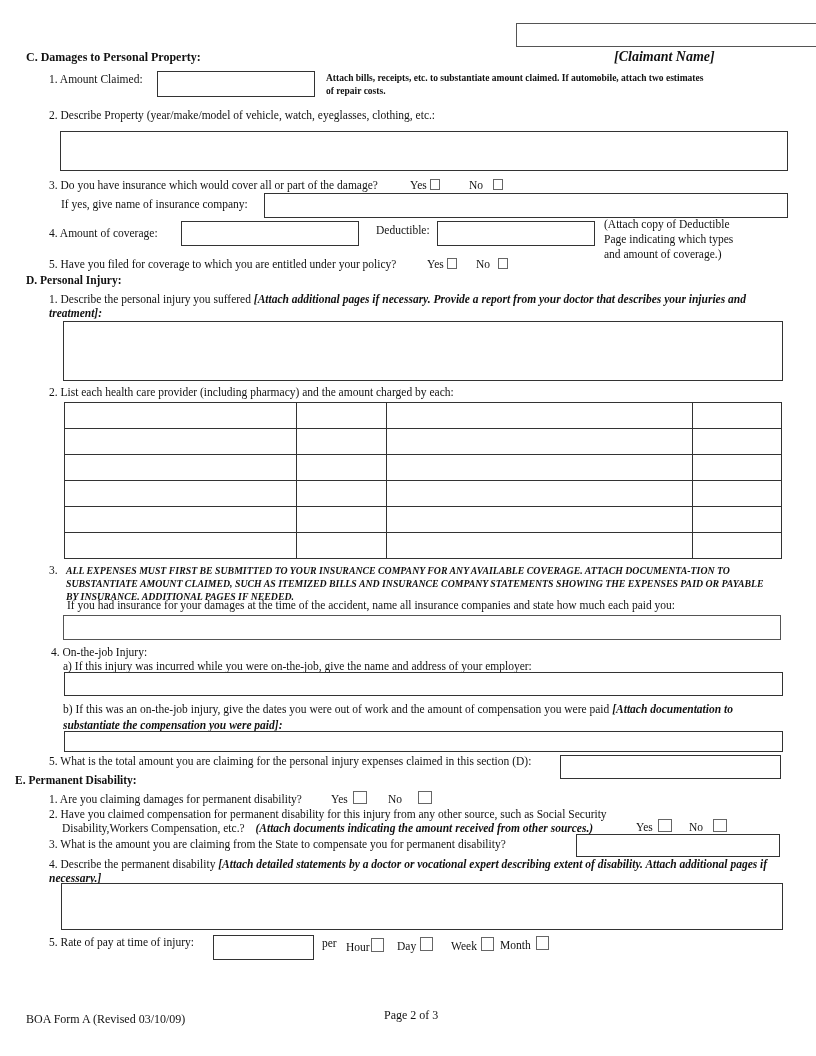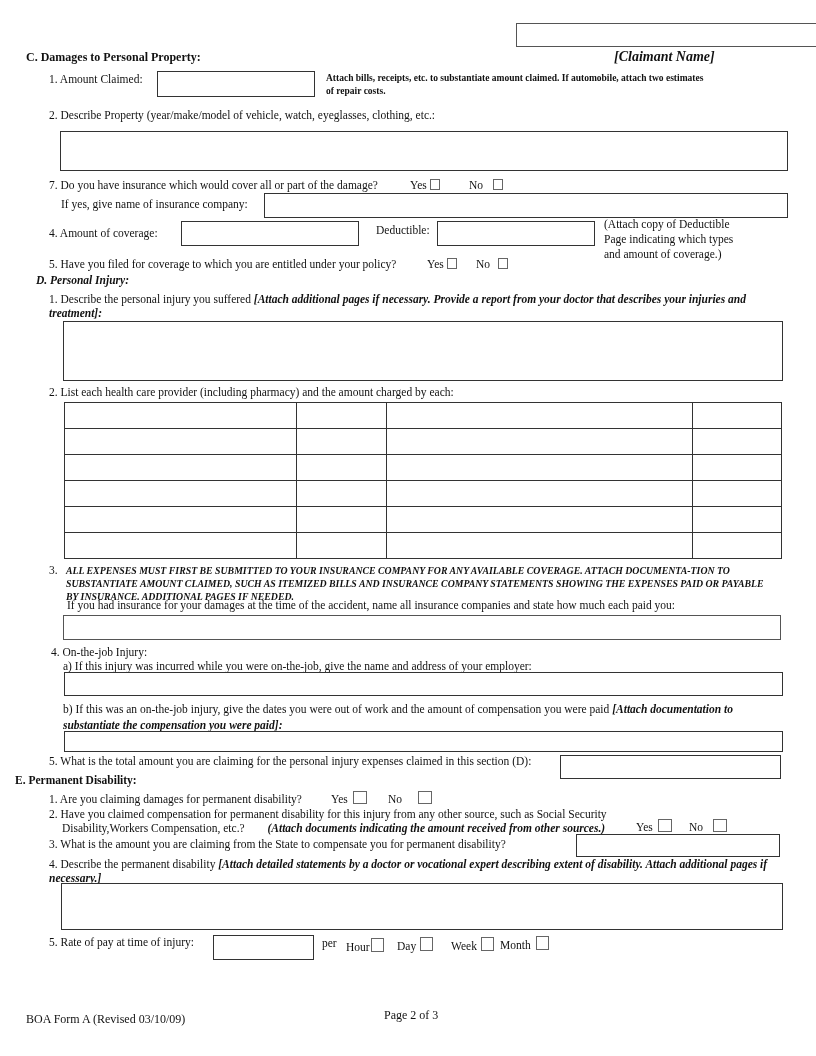--- a/index.html
+++ b/index.html
@@ -26,21 +26,21 @@
 <div class="abs bold" style="left:26px; top:50px; font-size:12px;">C.  Damages to Personal Property:</div>
 
 <div class="abs" style="left:49px; top:73px;">1. Amount Claimed:</div>
 <div class="box" style="left:157px; top:71px; width:158px; height:26px;"></div>
 <div class="abs bold" style="left:326px; top:73px; font-size:9.5px;">Attach bills, receipts, etc. to substantiate amount claimed.  If automobile, attach two estimates</div>
 <div class="abs bold" style="left:326px; top:86px; font-size:9.5px;">of repair costs.</div>
 
 <div class="abs" style="left:49px; top:109px;">2. Describe Property (year/make/model of vehicle, watch, eyeglasses, clothing, etc.:</div>
 <div class="box" style="left:60px; top:131px; width:728px; height:40px;"></div>
 
-<div class="abs" style="left:49px; top:179px;">7. Do you have insurance which would cover all or part of the damage?</div>
+<div class="abs" style="left:49px; top:179px;">3. Do you have insurance which would cover all or part of the damage?</div>
 <div class="abs" style="left:410px; top:179px;">
   <span>Yes</span><span class="cb"></span>
 </div>
 <div class="abs" style="left:469px; top:179px;">
   <span>No</span><span class="cb" style="margin-left:10px;"></span>
 </div>
 <div class="abs" style="left:61px; top:198px;">If yes, give name of insurance company:</div>
 <div class="box" style="left:264px; top:193px; width:524px; height:25px;"></div>
 
 <div class="abs" style="left:49px; top:227px;text-align:center;">4. Amount of coverage:</div>
@@ -52,21 +52,21 @@
 <div class="abs" style="left:604px; top:248px;text-align:center;">and amount of coverage.)</div>
 
 <div class="abs" style="left:49px; top:258px;">5. Have you filed for coverage to which you are entitled under your policy?</div>
 <div class="abs" style="left:427px; top:258px;">
   <span>Yes</span><span class="cb"></span>
 </div>
 <div class="abs" style="left:476px; top:258px;">
   <span>No</span><span class="cb" style="margin-left:8px;"></span>
 </div>
 
-<div class="abs bold" style="left:36px; top:274px;font-style:italic;">D.  Personal Injury:</div>
+<div class="abs bold" style="left:26px; top:274px;">D.  Personal Injury:</div>
 
 <div class="abs wrap" style="left:49px; top:292px; width:740px; line-height:14px;">
   <span>1.  Describe the personal injury you suffered </span><span class="bi">[Attach additional pages if necessary. Provide a report from your doctor that describes your injuries and treatment]:</span>
 </div>
 <div class="box" style="left:63px; top:321px; width:720px; height:60px;"></div>
 
 <div class="abs" style="left:49px; top:386px;">2.  List each health care provider (including pharmacy) and the amount charged by each:</div>
 
 <table class="providers">
   <tbody>
@@ -132,21 +132,21 @@
 <div class="abs" style="left:331px; top:791px;">
   <span>Yes</span><span class="cb" style="width:14px; height:13px; margin-left:5px;"></span>
 </div>
 <div class="abs" style="left:388px; top:791px;">
   <span>No</span><span class="cb" style="width:14px; height:13px; margin-left:16px;"></span>
 </div>
 
 <div class="abs" style="left:49px; top:808px;">2.  Have you claimed compensation for permanent disability for this injury from any other source, such as Social Security</div>
 <div class="abs" style="left:62px; top:822px;">
   <span>Disability,Workers Compensation, etc.?</span>
-  <span class="bi" style="margin-left:20px;">(Attach documents indicating the amount received from other sources.)</span>
+  <span class="bi" style="margin-left:8px;">(Attach documents indicating the amount received from other sources.)</span>
 </div>
 <div class="abs" style="left:636px; top:819px;">
   <span>Yes</span><span class="cb" style="width:14px; height:13px; margin-left:5px;"></span>
 </div>
 <div class="abs" style="left:689px; top:819px;">
   <span>No</span><span class="cb" style="width:14px; height:13px; margin-left:10px;"></span>
 </div>
 
 <div class="abs" style="left:49px; top:838px;">3.  What is the amount you are claiming from the State to compensate you for permanent disability?</div>
 <div class="box" style="left:576px; top:834px; width:204px; height:23px;"></div>

